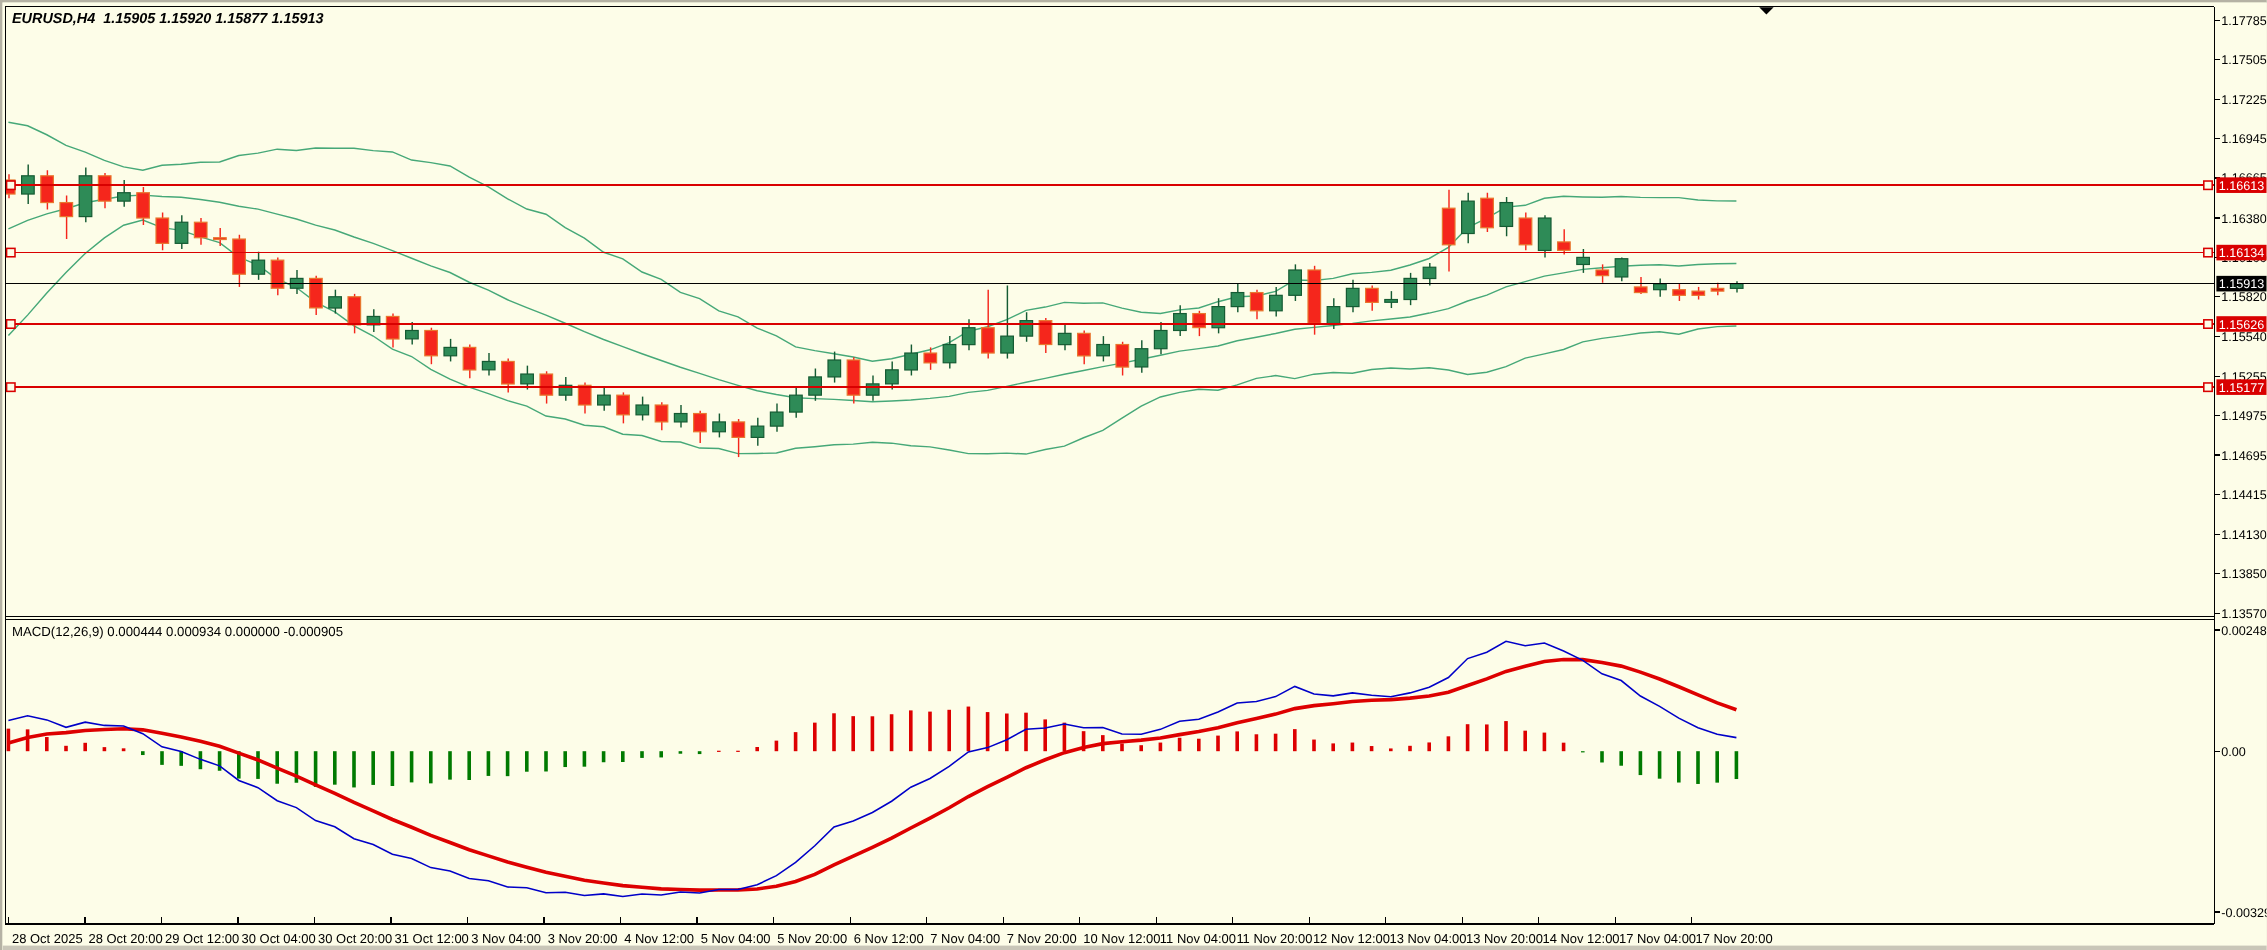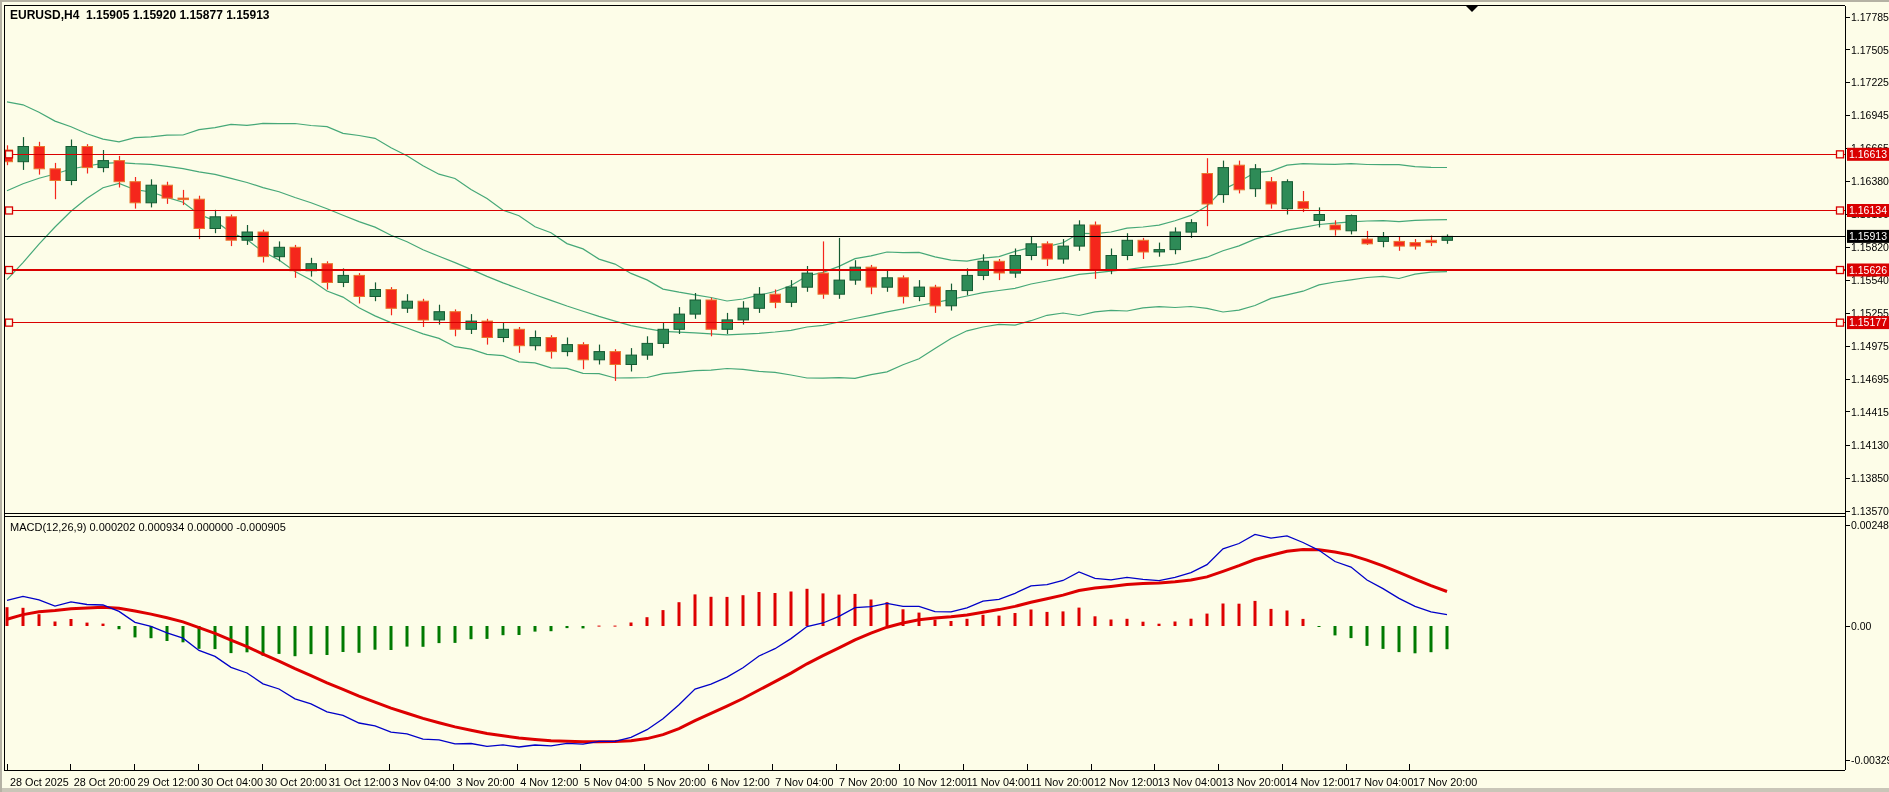--- a/index.html
+++ b/index.html
@@ -1,20 +1,20 @@
 <!DOCTYPE html>
 <html><head>
 <meta charset="utf-8">
 <style>
   html,body{margin:0;padding:0;background:#C9C6B8;font-family:"Liberation Sans",sans-serif;}
   #win{position:relative;width:1889px;height:792px;background:#FDFDE8;overflow:hidden;
        border-top:2px solid #B5B2A4;border-left:2px solid #B5B2A4;box-sizing:border-box;}
   #chart-svg{position:absolute;left:0;top:0;}
   .overlay{position:absolute;color:#000;white-space:pre;}
-  #hdr{left:8px;top:6px;font-size:12px;font-weight:bold;}
+  #hdr{left:8px;top:6px;font-size:12px;font-weight:bold;font-style:italic;}
   #macdlbl{left:8px;top:519px;font-size:11px;}
 </style>
 </head>
 <body>
 
 <div id="win">
   <svg id="chart-svg" width="1889" height="792">
     <defs>
       <clipPath id="clip-price">
           <rect x="3" y="4" width="1839" height="507"></rect>
@@ -424,14 +424,14 @@
         <text x="1219.63" y="784" font-size="10.8" fill="#000" font-family="&quot;Liberation Sans&quot;,sans-serif" text-anchor="start" font-weight="normal">13 Nov 20:00</text>
         <line x1="1280.4" y1="762" x2="1280.4" y2="768" stroke="#000" shape-rendering="crispEdges"></line>
         <text x="1283.4" y="784" font-size="10.8" fill="#000" font-family="&quot;Liberation Sans&quot;,sans-serif" text-anchor="start" font-weight="normal">14 Nov 12:00</text>
         <line x1="1344.2" y1="762" x2="1344.2" y2="768" stroke="#000" shape-rendering="crispEdges"></line>
         <text x="1347.17" y="784" font-size="10.8" fill="#000" font-family="&quot;Liberation Sans&quot;,sans-serif" text-anchor="start" font-weight="normal">17 Nov 04:00</text>
         <line x1="1407.9" y1="762" x2="1407.9" y2="768" stroke="#000" shape-rendering="crispEdges"></line>
         <text x="1410.94" y="784" font-size="10.8" fill="#000" font-family="&quot;Liberation Sans&quot;,sans-serif" text-anchor="start" font-weight="normal">17 Nov 20:00</text>
       </g>
   </svg>
   <div id="hdr" class="overlay">EURUSD,H4  1.15905 1.15920 1.15877 1.15913</div>
-  <div id="macdlbl" class="overlay">MACD(12,26,9) 0.000202 0.000934 0.000000 -0.000905</div>
+  <div id="macdlbl" class="overlay">MACD(12,26,9) 0.000444 0.000934 0.000000 -0.000905</div>
 </div>
 
 </body></html>

